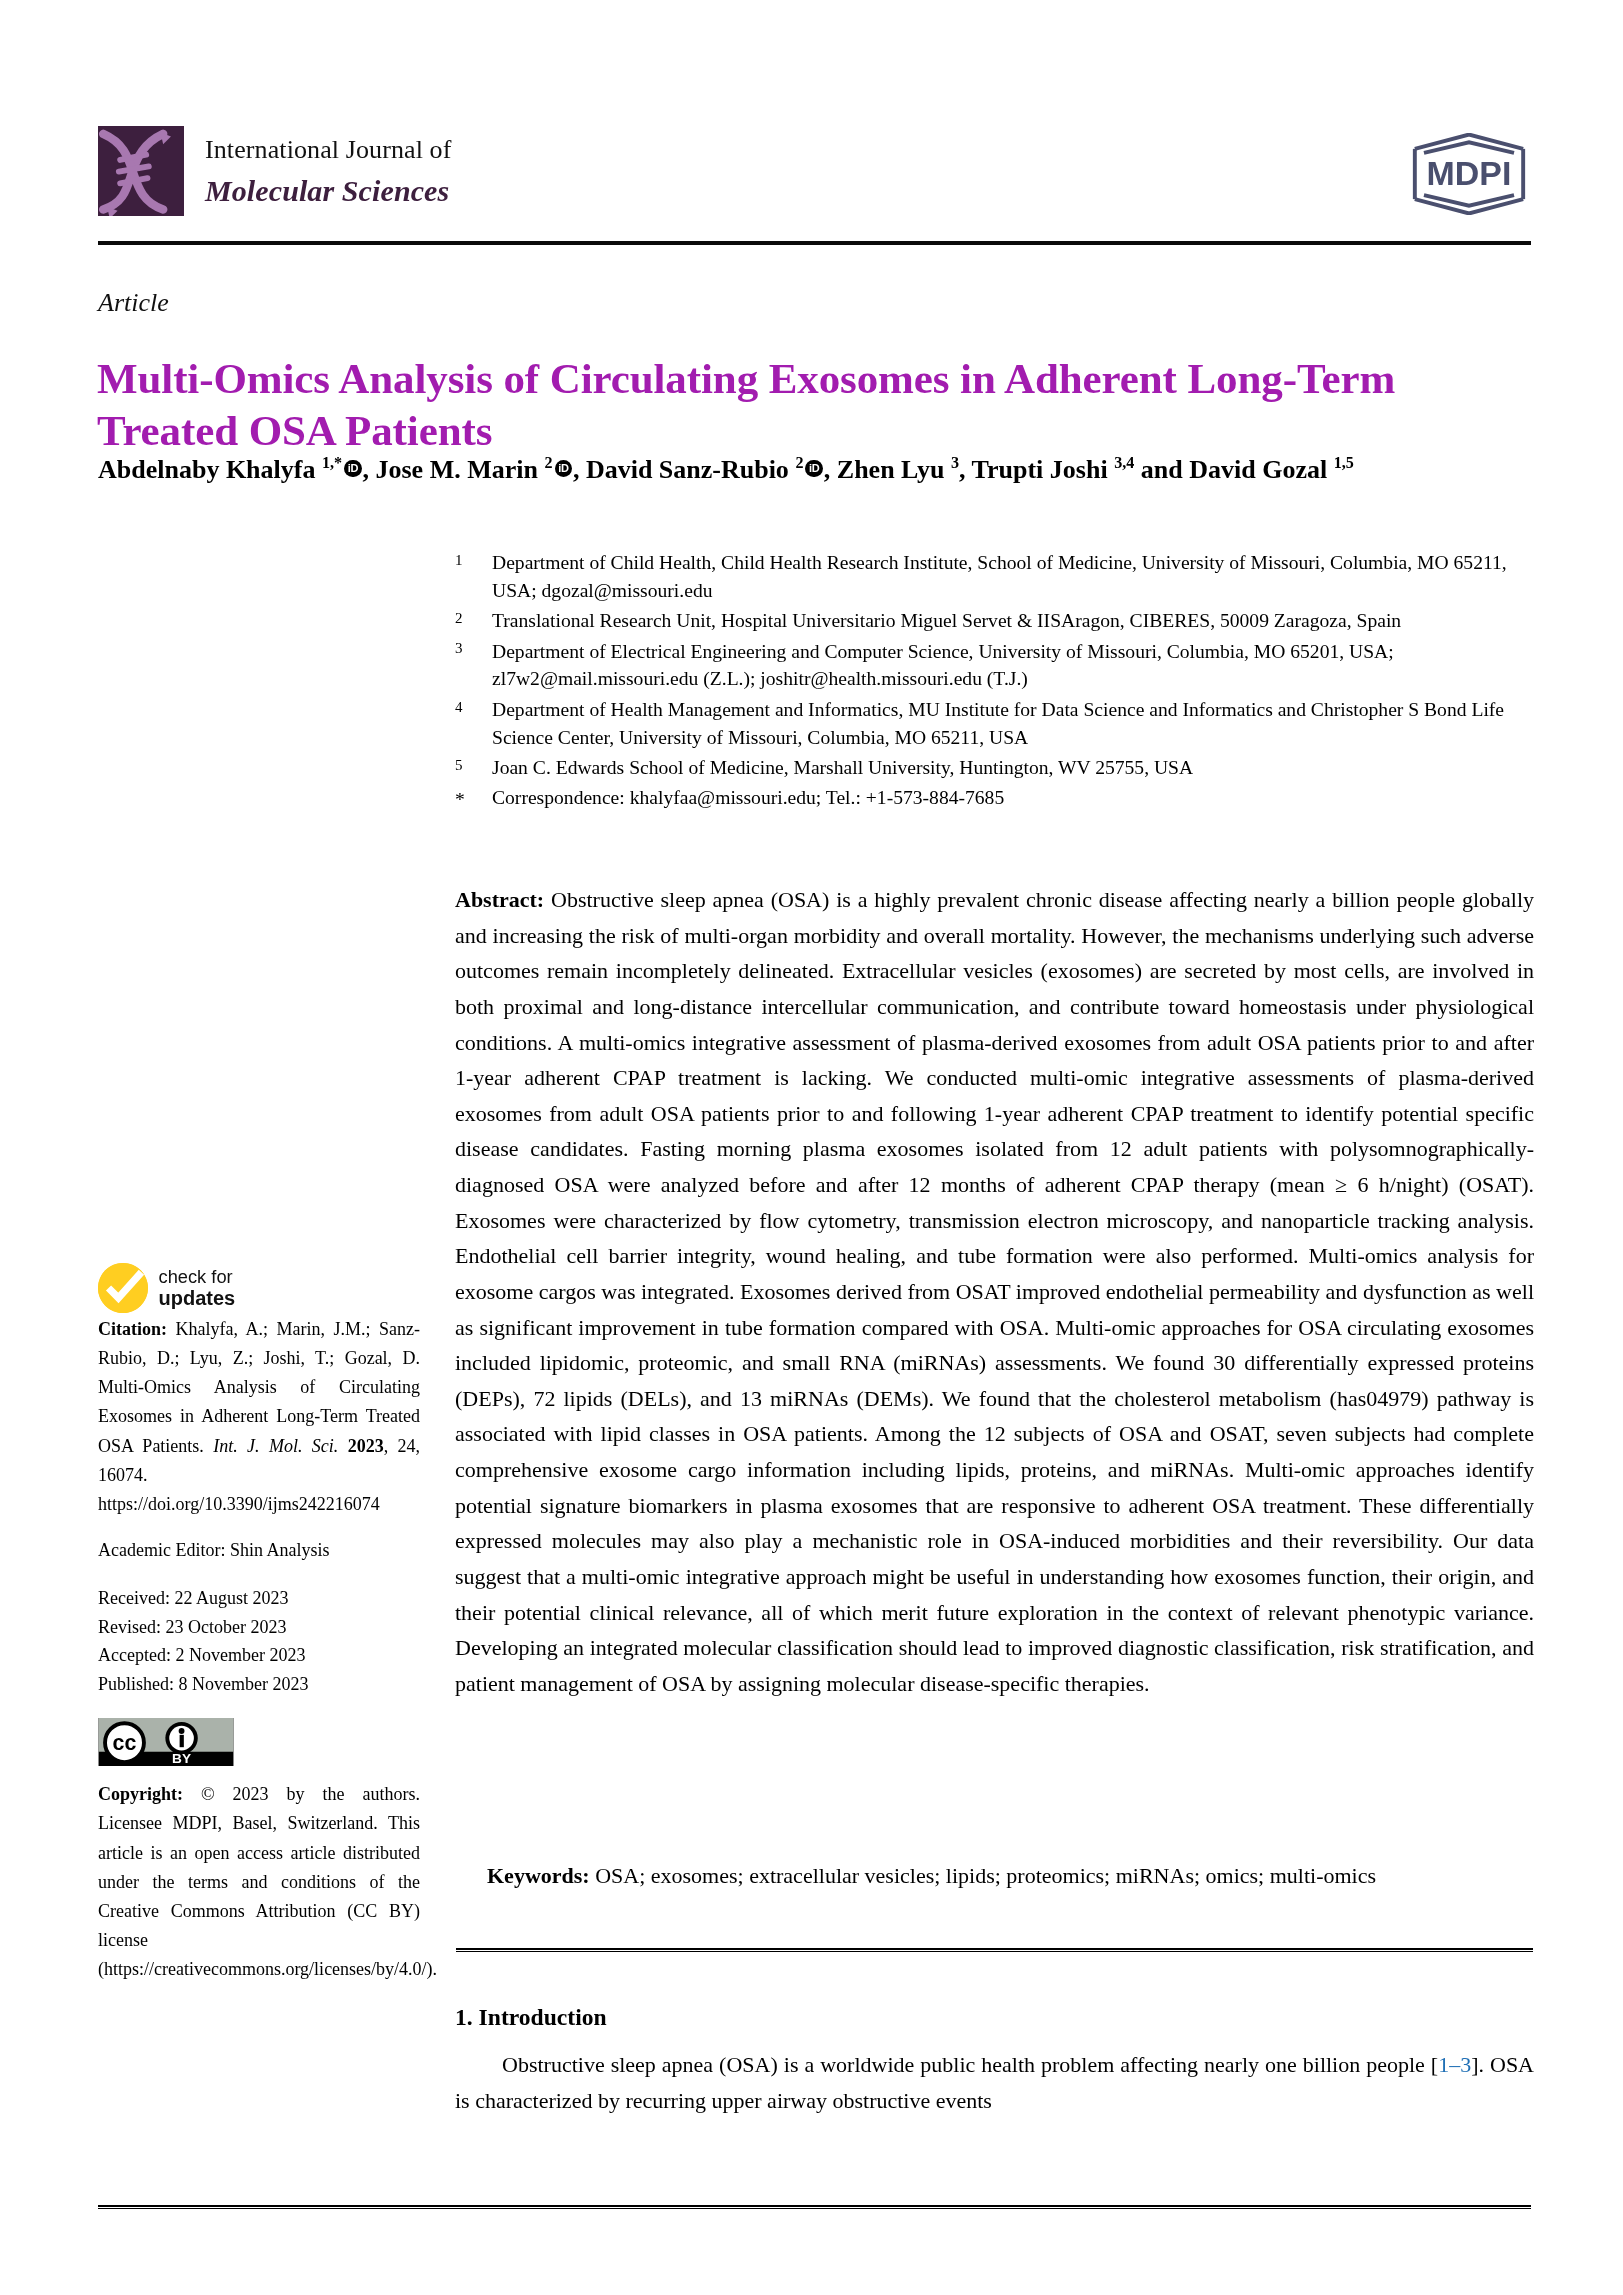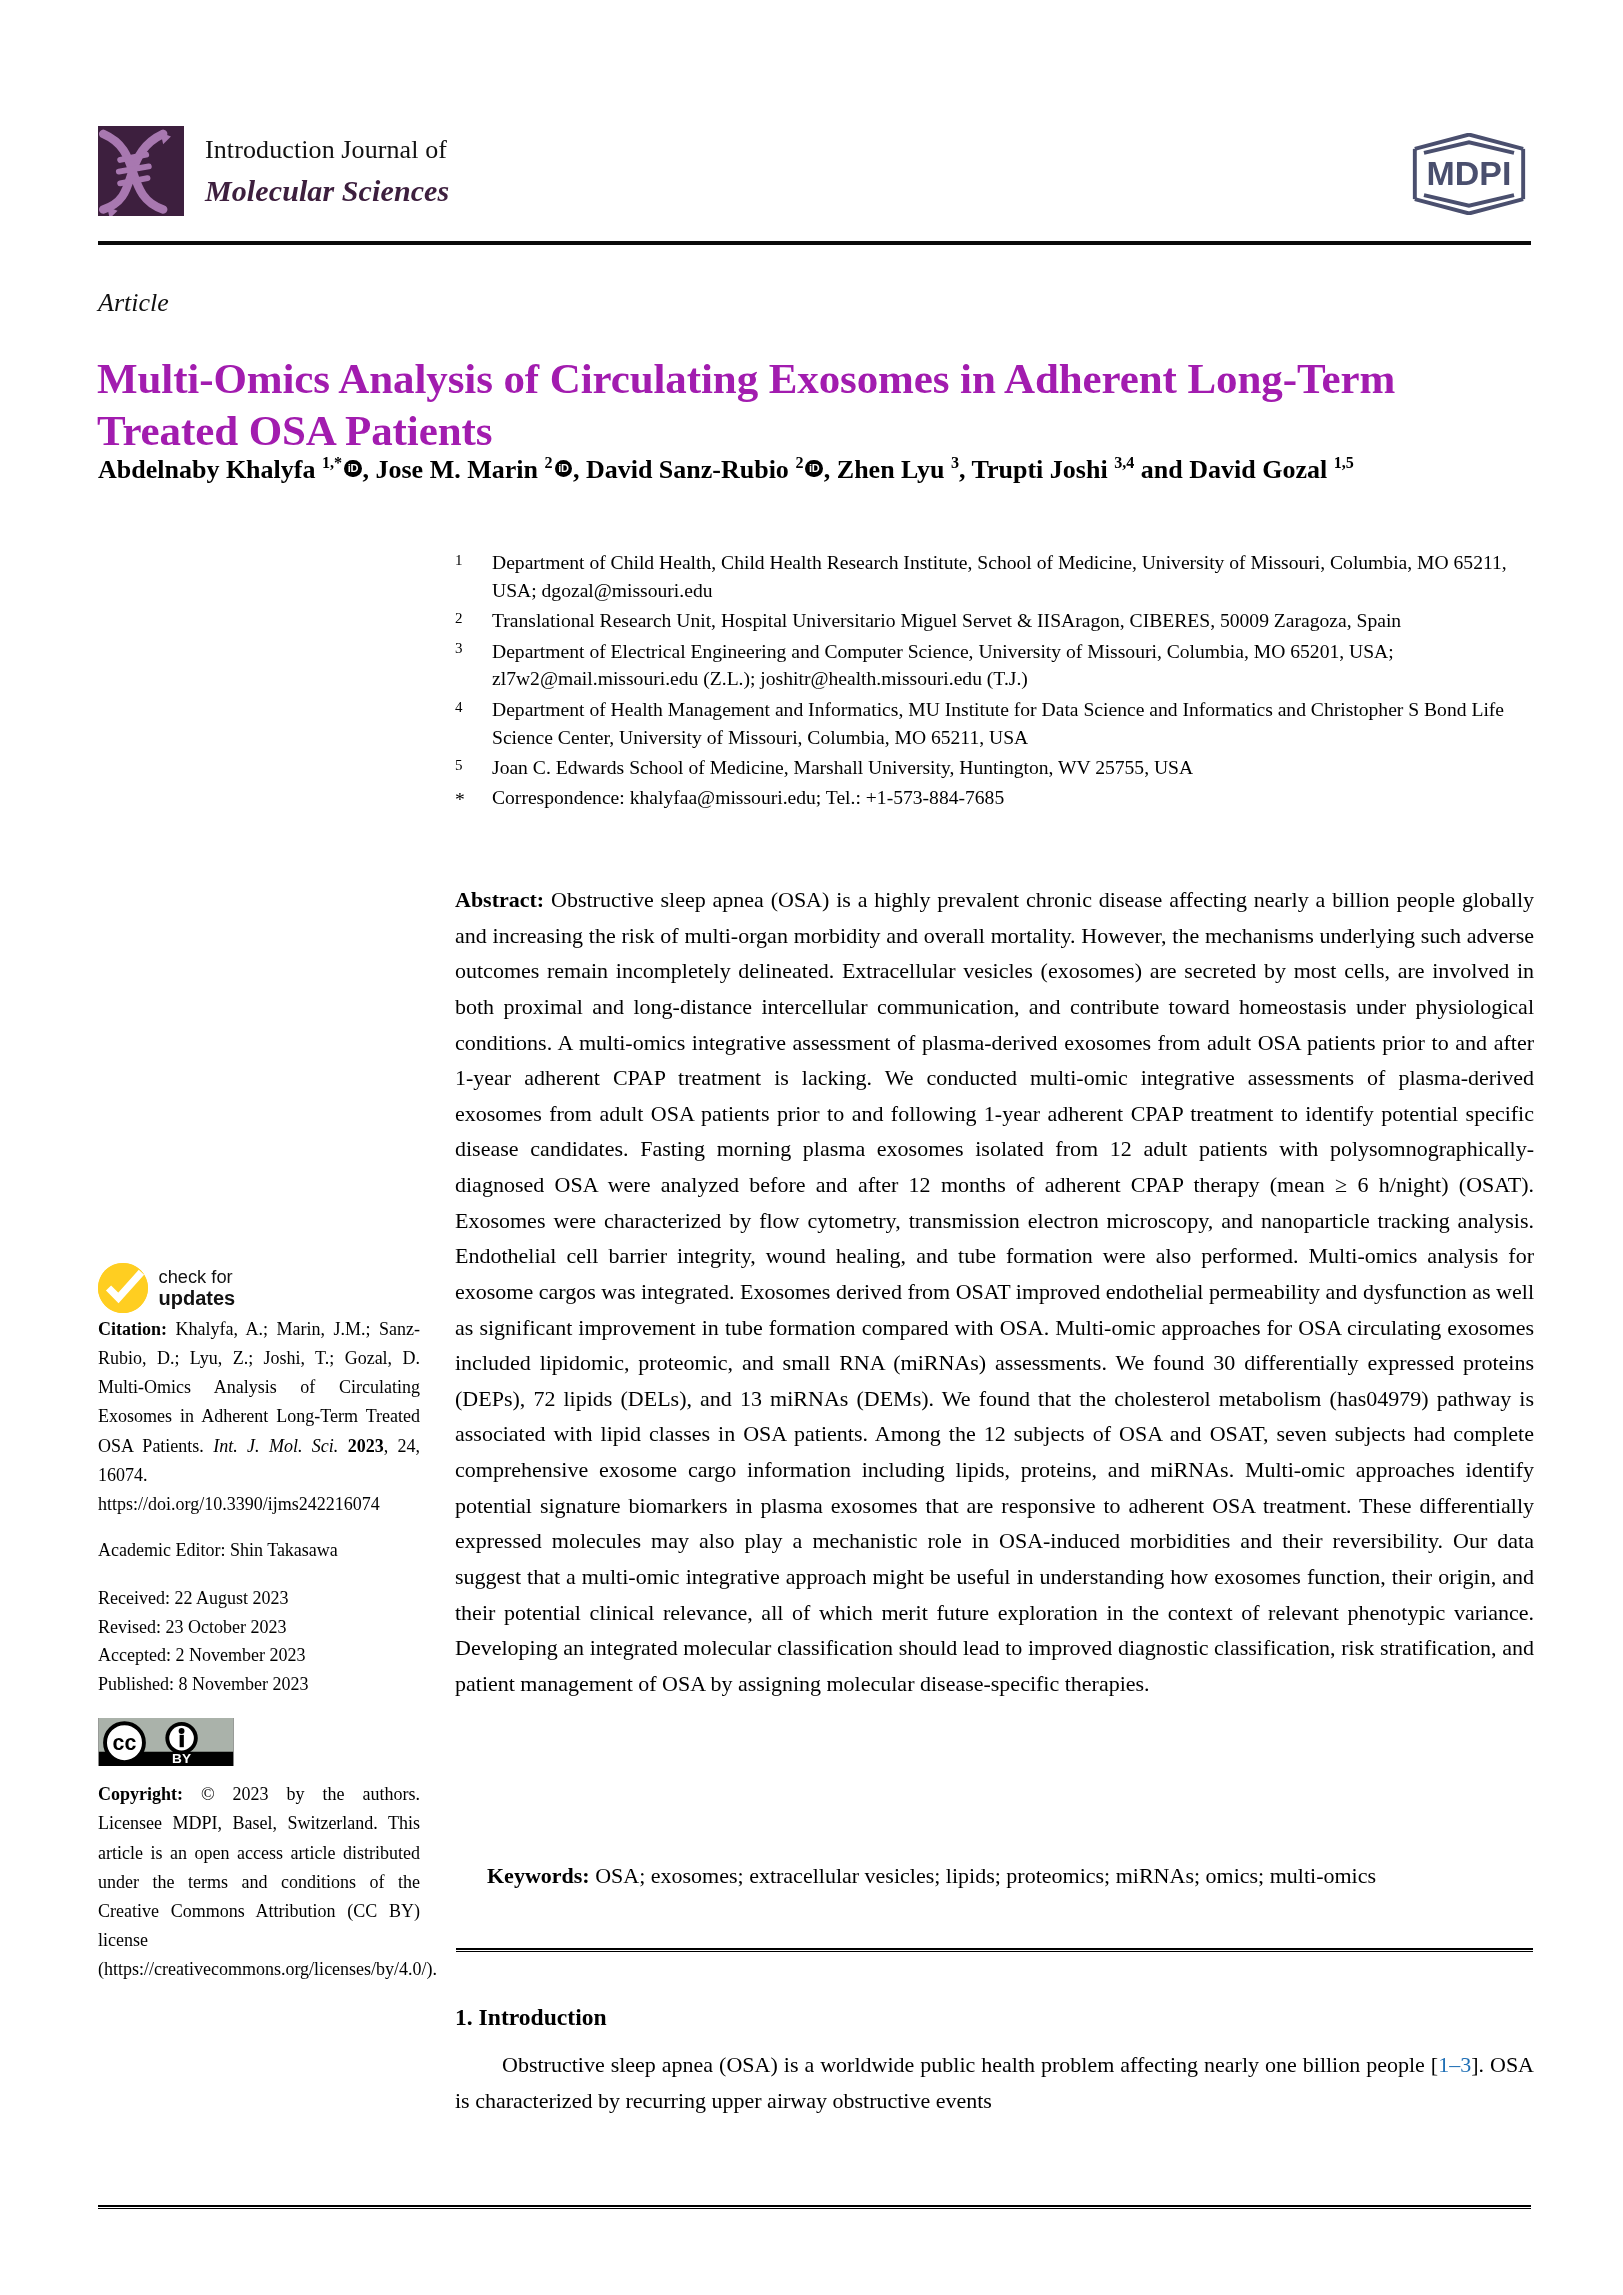--- a/index.html
+++ b/index.html
@@ -314,21 +314,21 @@
             <line x1="32" y1="70" x2="78" y2="62"></line>
             <line x1="34" y1="88" x2="76" y2="80"></line>
           </g>
           <g fill="#A878B0">
             <path d="M96 10 l16 6 -12 12 z"></path>
             <path d="M14 124 l16 6 -12 12 z"></path>
           </g>
         </svg>
       </div>
       <div class="journal-names">
-        <div class="journal-line1">Introduction Journal of</div>
+        <div class="journal-line1">International Journal of</div>
         <div class="journal-line2">Molecular Sciences</div>
       </div>
     </div>
 
     <div class="mdpi-logo">
       <svg width="124" height="82" viewBox="0 0 190 125" xmlns="http://www.w3.org/2000/svg">
         <g fill="none" stroke="#4A4F6E" stroke-width="6">
           <path d="M12 24 L12 101"></path>
           <path d="M178 24 L178 101"></path>
           <path d="M12 24 L95 2 L178 24"></path>
@@ -404,21 +404,21 @@
         <div class="l1">check for</div>
         <div class="l2">updates</div>
       </div>
     </div>
 
     <div class="side-block">
       <b>Citation:</b>
       <span>Khalyfa, A.; Marin, J.M.; Sanz-Rubio, D.; Lyu, Z.; Joshi, T.; Gozal, D. Multi-Omics Analysis of Circulating Exosomes in Adherent Long-Term Treated OSA Patients. </span><i>Int. J. Mol. Sci.</i> <b>2023</b><span>, 24, 16074. </span><span>https://doi.org/10.3390/ijms242216074</span>
     </div>
 
-    <div class="editor-line">Academic Editor: Shin Takasawa</div>
+    <div class="editor-line">Academic Editor: Shin Analysis</div>
 
     <div class="side-dates">
         <div>Received: 22 August 2023</div>
         <div>Revised: 23 October 2023</div>
         <div>Accepted: 2 November 2023</div>
         <div>Published: 8 November 2023</div>
       </div>
 
     <div class="cc-badge">
       <svg width="136" height="48" viewBox="0 0 208 74" xmlns="http://www.w3.org/2000/svg">

